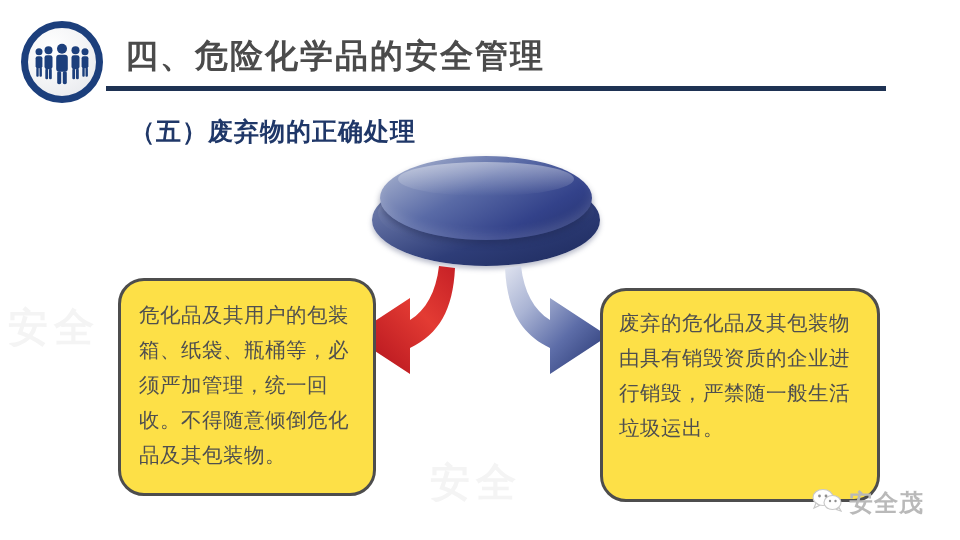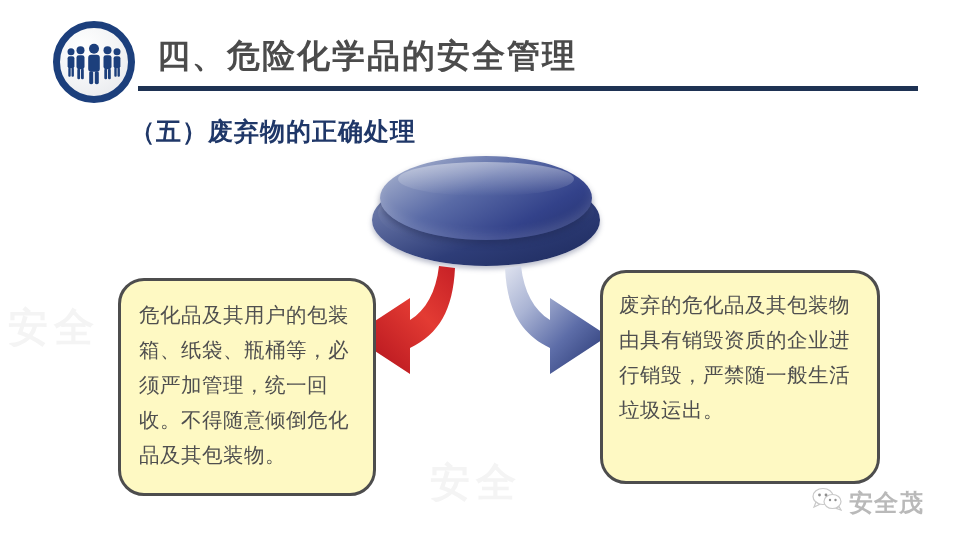--- a/index.html
+++ b/index.html
@@ -12,21 +12,21 @@
 
   
   .bg-wm {
     position:absolute; color:#f4f4f4; font-size:40px; font-weight:bold;
     letter-spacing:6px; white-space:nowrap; pointer-events:none;
   }
   .bg-wm.a { left:8px;  top:300px; }
   .bg-wm.b { left:430px; top:455px; }
 
   
-  .header { position:absolute; left:0; top:0; width:765px; height:105px;margin-left:32px; }
+  .header { position:absolute; left:0; top:0; width:765px; height:105px; }
 
   .logo {
     position:absolute; left:21px; top:21px; width:82px; height:82px;
     border-radius:50%;
     border:7px solid #1c3f7c;
     background:radial-gradient(circle at 35% 30%, #ffffff 0%, #f2f3f5 55%, #e4e6ea 100%);
   }
   .logo svg { position:absolute; left:50%; top:50%; transform:translate(-50%,-46%); }
 
   .hdr-title {
@@ -80,36 +80,36 @@
   
   .arrow { position:absolute; }
   .arrow-left  { left:344px; top:262px; }
   .arrow-right { left:496px; top:262px; }
 
   
   .tbox {
     position:absolute;
     border:3px solid #4d4d4d;
     border-radius:26px;
-    background:#fef9c3;
+    background:#fde047;
   }
   .tbox-left  { left:118px; top:278px; width:258px; height:218px; }
-  .tbox-right { left:600px; top:270px; width:280px; height:214px; }
+  .tbox-right { left:600px; top:288px; width:280px; height:214px; }
 
   .tbox p {
     font-size:20.5px; line-height:35px; color:#4f4f4f;
     letter-spacing:0.5px;
   }
   .tbox-left p  { padding:16px 14px 0 18px; }
   .tbox-right p { padding:14px 12px 0 16px; }
 
   
   .corner-wm {
     position:absolute; left:812px; top:487px;
-    display:flex; align-items:flex-start; gap:7px;
+    display:flex; align-items:center; gap:7px;
     color:#b9b9b9; font-size:24px; font-weight:bold; letter-spacing:1px;
     white-space:nowrap;
   }
   .corner-wm svg { flex:0 0 auto; }
 </style>
 </head>
 <body>
 
 <div class="bg-wm a">安全</div>
 <div class="bg-wm b">安全</div>

